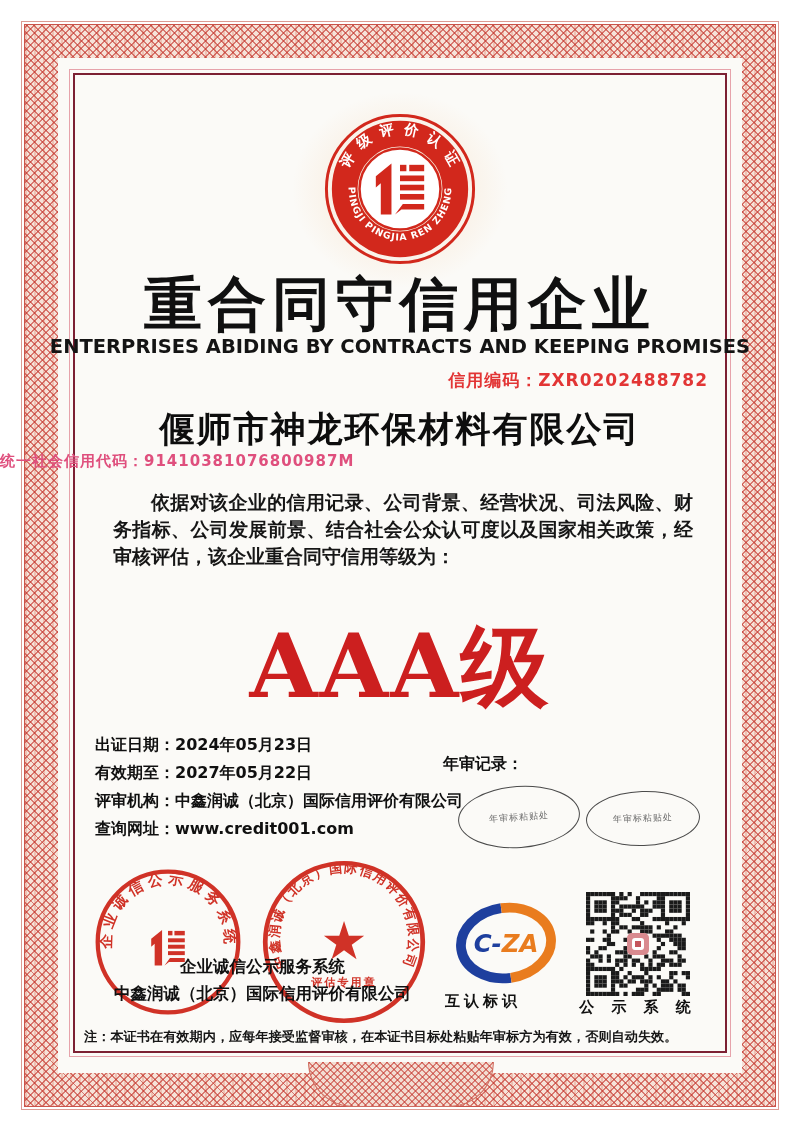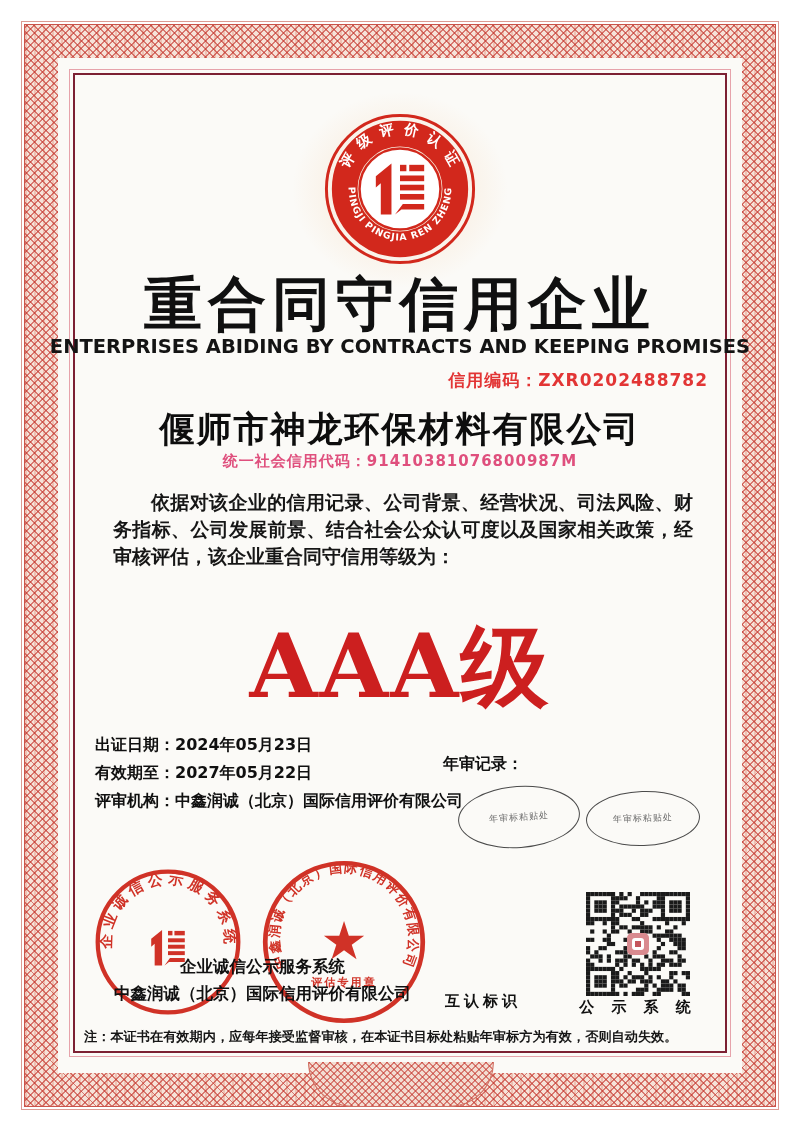--- a/index.html
+++ b/index.html
@@ -35,21 +35,21 @@
   .abs{position:absolute;}
   .seal-glow{left:288px;top:88px;width:224px;height:204px;
     background:radial-gradient(ellipse at center, rgba(238,170,96,.28), rgba(238,170,96,0) 68%);}
   .seal-top{left:321px;top:110px;width:158px;height:158px;}
   .title{left:0;top:266px;width:100%;text-align:center;font-size:58px;font-weight:900;
     letter-spacing:6px;color:#101010;white-space:nowrap;}
   .subtitle{left:0;top:335px;width:100%;text-align:center;font-size:19.5px;font-weight:800;color:#141414;}
   .credit-code{right:92px;top:369px;font-size:17px;font-weight:800;color:#e23535;letter-spacing:1px;}
   .company{left:0;top:406px;width:100%;text-align:center;font-size:35px;font-weight:900;
     letter-spacing:2px;color:#0d0d0d;}
-  .uscc{left:0;top:452px;width:100%;text-align:center;font-size:15px;font-weight:700;
+  .uscc{left:0;top:452px;width:100%;text-align:left;font-size:15px;font-weight:700;
     color:#df4f7d;letter-spacing:1px;}
   .body-par{left:113px;top:489px;width:580px;font-size:19px;font-weight:700;line-height:27px;
     text-indent:2em;text-align:justify;color:#161616;}
   .grade{left:0;top:596px;width:100%;text-align:center;font-size:88px;font-weight:900;
     color:#cc1f1f;font-family:"DejaVu Serif","Liberation Serif",serif;letter-spacing:2px;margin-top:12px;}
   .info{left:95px;top:734px;font-size:16px;font-weight:800;color:#101010;}
   .info .row{height:28px;line-height:22px;}
   .annual-label{left:443px;top:754px;font-size:16px;font-weight:800;color:#101010;}
   .oval{border:1.6px solid #4a4a4a;border-radius:50%;display:flex;align-items:center;justify-content:center;}
   .oval1{left:458px;top:786px;width:120px;height:60px;transform:rotate(-4deg);}
@@ -118,20 +118,21 @@
   <div class="abs uscc"><span>统一社会信用代码：</span><span>91410381076800987M</span></div>
 
   <div class="abs body-par">依据对该企业的信用记录、公司背景、经营状况、司法风险、财务指标、公司发展前景、结合社会公众认可度以及国家相关政策，经审核评估，该企业重合同守信用等级为：</div>
 
   <div class="abs grade">AAA级</div>
 
   <div class="abs info">
     <div class="row"><span>出证日期：</span><span>2024年05月23日</span></div>
     <div class="row"><span>有效期至：</span><span>2027年05月22日</span></div>
     <div class="row"><span>评审机构：</span><span>中鑫润诚（北京）国际信用评价有限公司</span></div>
+    <div class="row"><span>查询网址：</span><span>www.credit001.com</span></div>
   </div>
 
   <div class="abs annual-label">年审记录：</div>
   <div class="abs oval oval1">
       <span>年审标粘贴处</span>
     </div>
   <div class="abs oval oval2">
       <span>年审标粘贴处</span>
     </div>
 
@@ -166,20 +167,31 @@
         <textPath href="#s2arc" startOffset="50%" text-anchor="middle">中鑫润诚（北京）国际信用评价有限公司</textPath>
       </text>
       <text x="80" y="96" text-anchor="middle" font-size="50" fill="#d2281c">★</text>
       <text x="80" y="122" text-anchor="middle" font-size="10.5" font-weight="bold" fill="#d2281c" letter-spacing="2">评估专用章</text>
     </svg>
   </div>
 
   <div class="abs caption1">企业诚信公示服务系统</div>
   <div class="abs caption2">中鑫润诚（北京）国际信用评价有限公司</div>
 
+  <div class="abs cza">
+    <svg viewBox="0 0 110 88" width="108" height="86">
+      <g transform="rotate(-8 55 44)">
+        <path d="M 55,8 A 45,35 0 0 0 55,80" fill="none" stroke="#1e3f9e" stroke-width="10"></path>
+        <path d="M 55,80 A 45,35 0 0 0 55,8" fill="none" stroke="#e97c1e" stroke-width="10"></path>
+      </g>
+      <text x="55" y="53" text-anchor="middle" font-size="25" font-weight="bold" font-style="italic">
+        <tspan fill="#1e3f9e">C-</tspan><tspan fill="#e97c1e">ZA</tspan>
+      </text>
+    </svg>
+  </div>
   <div class="abs cza-label">互认标识</div>
 
   <div class="abs qr" id="qr"><svg viewBox="0 0 104 104" width="104" height="104">
         <rect x="0.00" y="0.00" width="4.16" height="4.16" fill="#1a1a1a"></rect>
         <rect x="4.16" y="0.00" width="4.16" height="4.16" fill="#1a1a1a"></rect>
         <rect x="8.32" y="0.00" width="4.16" height="4.16" fill="#1a1a1a"></rect>
         <rect x="12.48" y="0.00" width="4.16" height="4.16" fill="#1a1a1a"></rect>
         <rect x="16.64" y="0.00" width="4.16" height="4.16" fill="#1a1a1a"></rect>
         <rect x="20.80" y="0.00" width="4.16" height="4.16" fill="#1a1a1a"></rect>
         <rect x="24.96" y="0.00" width="4.16" height="4.16" fill="#1a1a1a"></rect>

